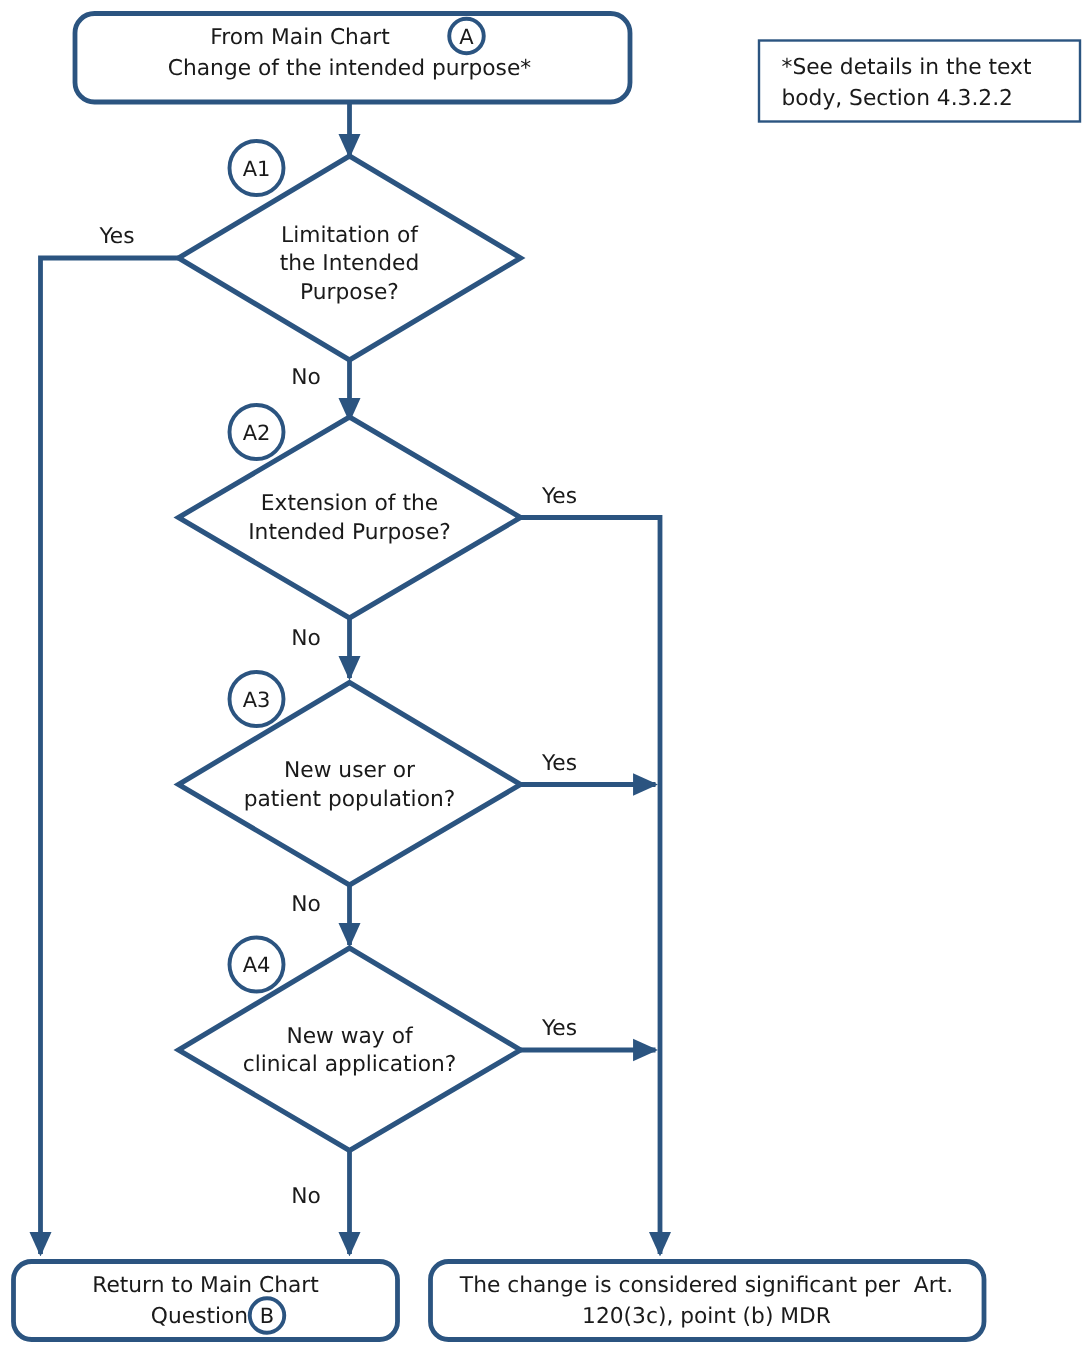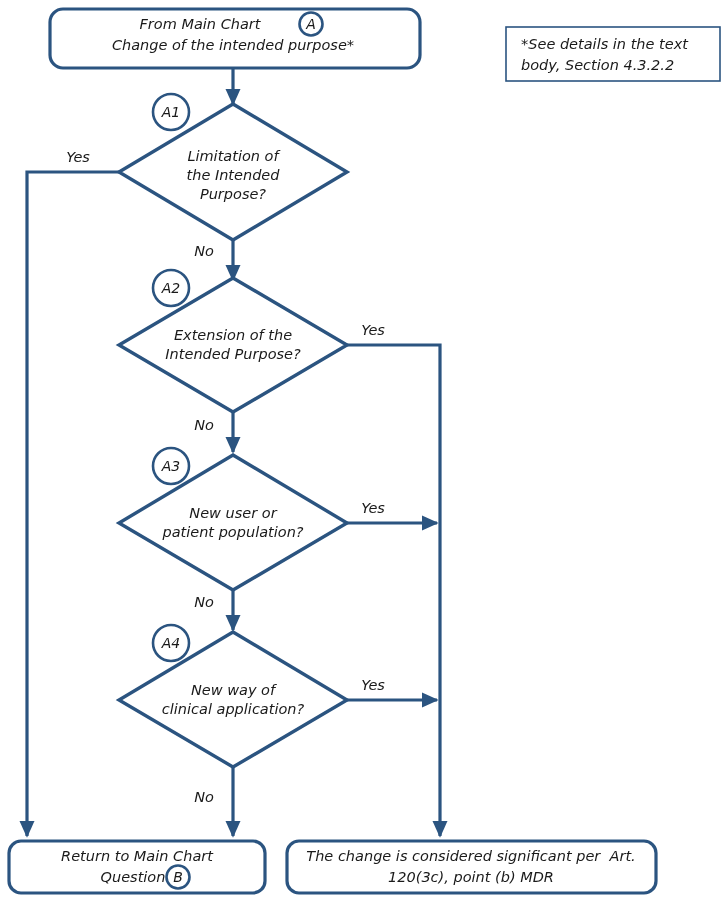--- a/index.html
+++ b/index.html
@@ -10,21 +10,20 @@
   body {
     width: 726px;
     height: 899px;
     font-family: "DejaVu Sans", "Liberation Sans", sans-serif;
     overflow: hidden;
   }
   #chart-root {
     position: relative;
     width: 726px;
     height: 899px;
-    font-style: italic;
   }
   svg.flow {
     position: absolute;
     top: 0;
     left: 0;
     width: 726px;
     height: 899px;
   }
   .shape-stroke {
     stroke: #2B5480;

